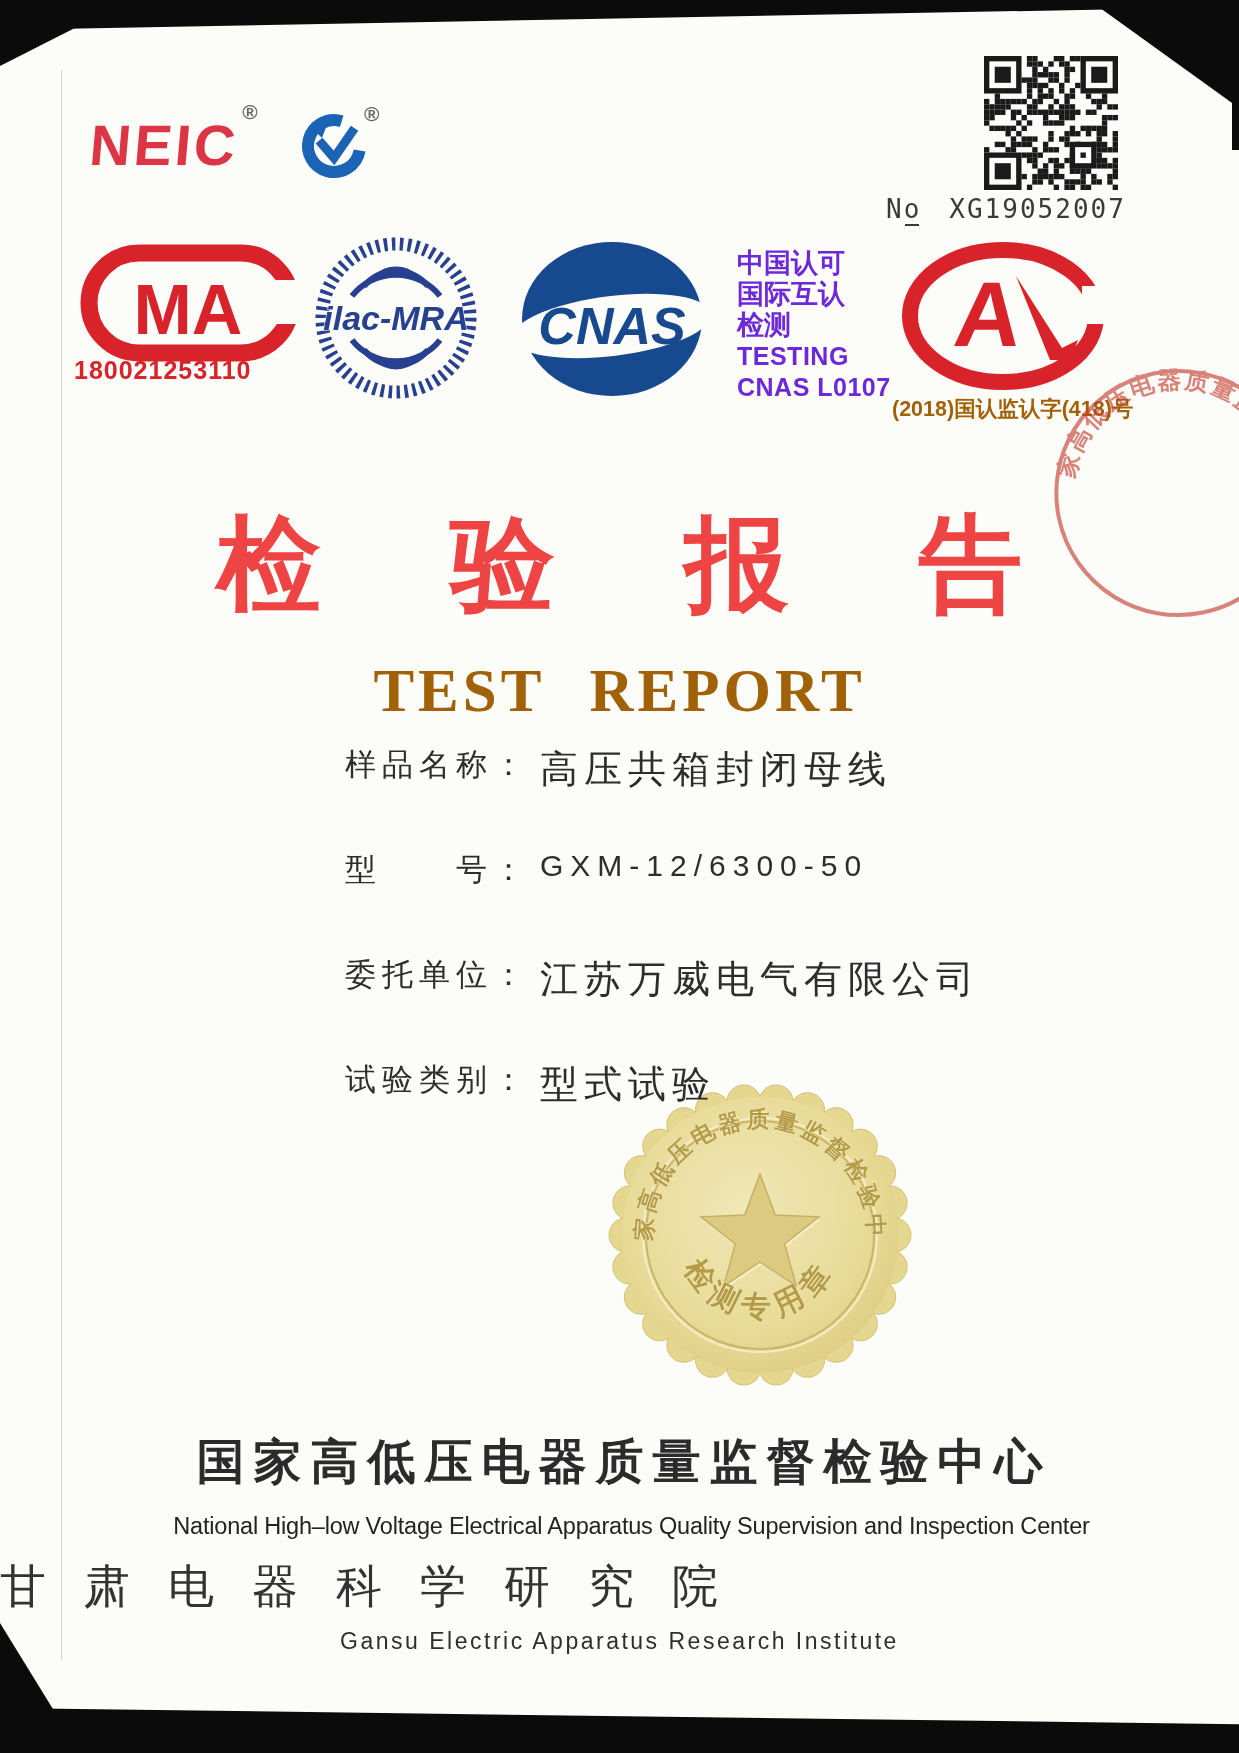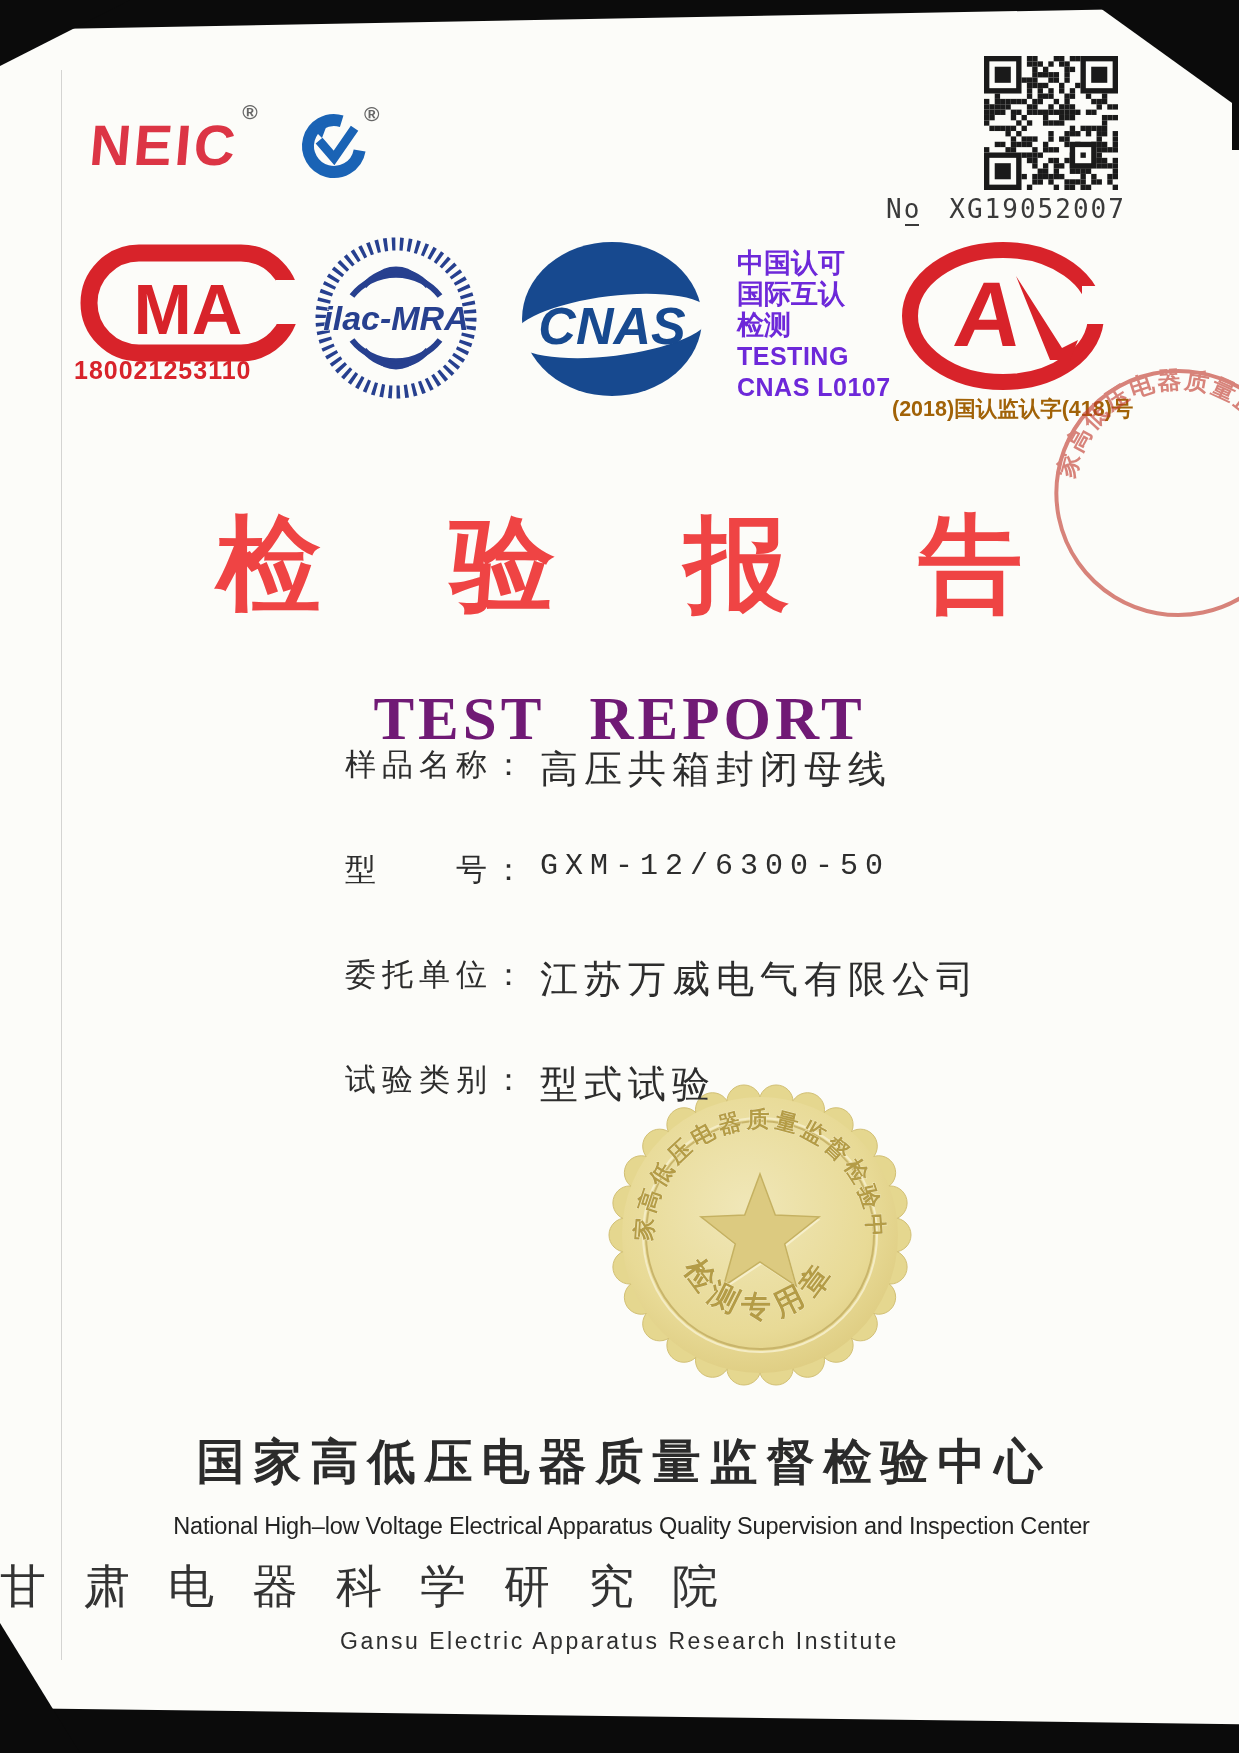--- a/index.html
+++ b/index.html
@@ -47,29 +47,29 @@
   #cnas-text .en{font-size:25px;letter-spacing:.5px;}
   #cal-wrap{position:absolute;left:900px;top:242px;z-index:2;}
   #cal-caption{position:absolute;left:892px;top:394px;z-index:2;font-size:21.5px;font-weight:800;
     color:#a16207;letter-spacing:0px;}
 
   
   #title-cn{position:absolute;left:0;top:496px;width:100%;display:flex;justify-content:center;z-index:2;}
   #title-cn span{font-size:104px;font-weight:700;color:#ef4444;letter-spacing:130px;margin-right:-130px;
     font-family:"Liberation Sans",sans-serif;}
   #title-en{position:absolute;left:0;top:656px;width:100%;text-align:center;z-index:2;
-    font-family:"Liberation Serif",serif;font-weight:700;font-size:61px;color:#701a75;
-    letter-spacing:4px;word-spacing:26px;margin-top:28px;}
+    font-family:"Liberation Serif",serif;font-weight:700;font-size:61px;color:#a16207;
+    letter-spacing:4px;word-spacing:26px;}
 
   
   #fields{position:absolute;left:345px;top:744px;z-index:2;font-family:"Liberation Serif",serif;}
   .field-row{height:105px;display:flex;align-items:flex-start;}
   .field-row .lbl{font-size:31px;color:#2d2d2d;letter-spacing:6px;}
   .field-row .val{font-size:38px;color:#2d2d2d;letter-spacing:6px;margin-left:10px;}
-  .field-row .val.mono{font-family:Liberation Mono, monospace;letter-spacing:7px;font-size:30px;}
+  .field-row .val.mono{font-family:Liberation Sans, sans-serif;letter-spacing:7px;font-size:30px;}
 
   
   #gold-seal{position:absolute;left:608px;top:1083px;z-index:1;}
 
   
   #red-edge-stamp{position:absolute;right:-74px;top:358px;z-index:3;opacity:.62;
     transform:rotate(10deg);}
 
   
   #footer-center-cn{position:absolute;left:0;top:1430px;width:100%;display:flex;justify-content:center;z-index:2;}

